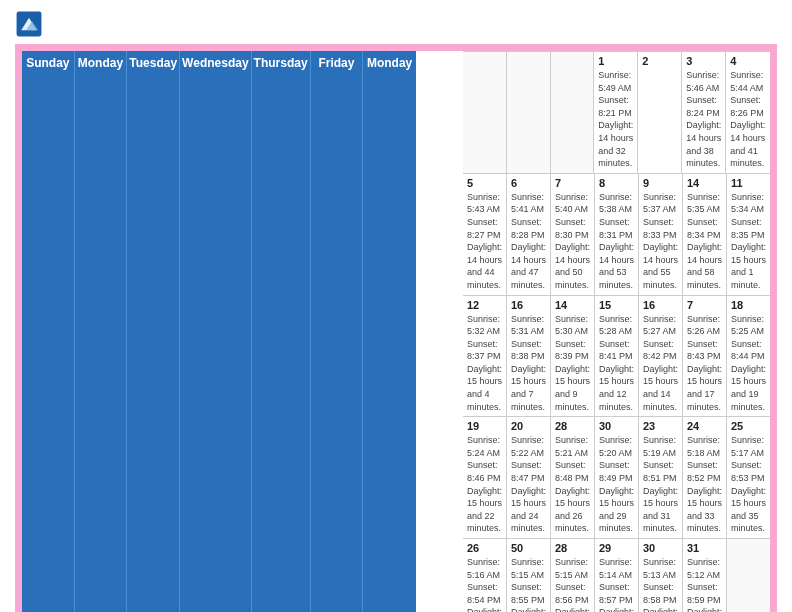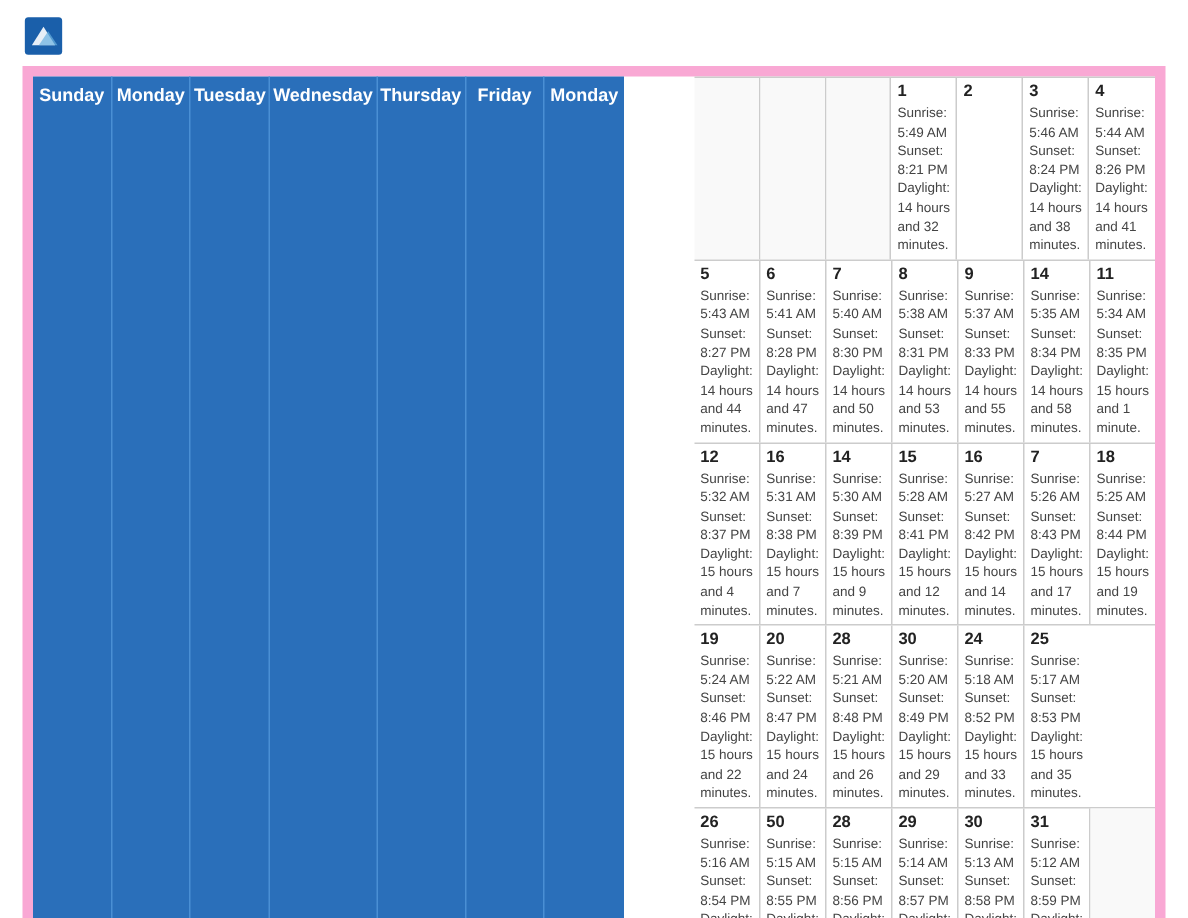--- a/index.html
+++ b/index.html
@@ -231,20 +231,24 @@
           </div>
           <div class="cal-cell">
             <div class="cell-day">28</div>
             <div class="cell-info">Sunrise: 5:21 AM<br>Sunset: 8:48 PM<br>Daylight: 15 hours and 26 minutes.</div>
           </div>
           <div class="cal-cell">
             <div class="cell-day">30</div>
             <div class="cell-info">Sunrise: 5:20 AM<br>Sunset: 8:49 PM<br>Daylight: 15 hours and 29 minutes.</div>
           </div>
           <div class="cal-cell">
+            <div class="cell-day">23</div>
+            <div class="cell-info">Sunrise: 5:19 AM<br>Sunset: 8:51 PM<br>Daylight: 15 hours and 31 minutes.</div>
+          </div>
+          <div class="cal-cell">
             <div class="cell-day">24</div>
             <div class="cell-info">Sunrise: 5:18 AM<br>Sunset: 8:52 PM<br>Daylight: 15 hours and 33 minutes.</div>
           </div>
           <div class="cal-cell">
             <div class="cell-day">25</div>
             <div class="cell-info">Sunrise: 5:17 AM<br>Sunset: 8:53 PM<br>Daylight: 15 hours and 35 minutes.</div>
           </div>
         </div>
         <div class="cal-row">
           <div class="cal-cell">

